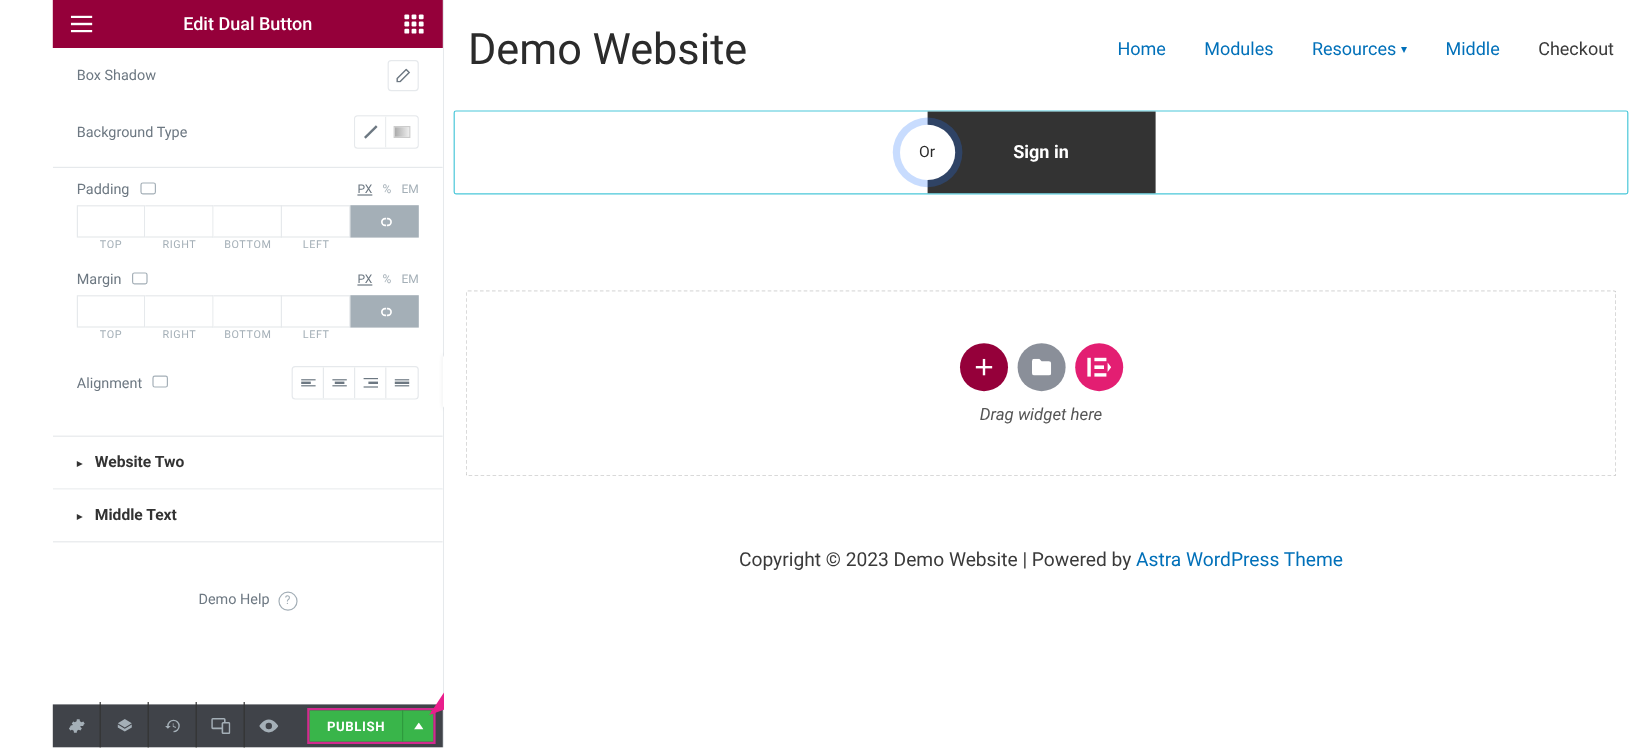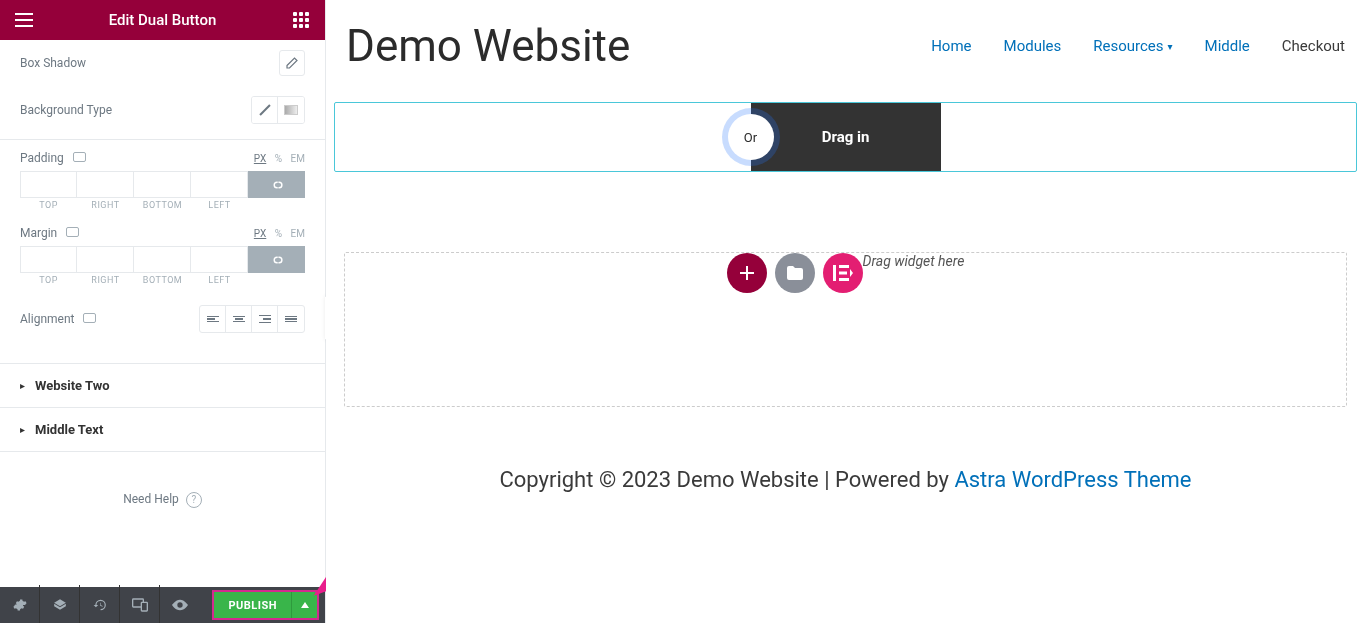--- a/index.html
+++ b/index.html
@@ -1,20 +1,20 @@
 <!DOCTYPE html>
 <html><head>
 <meta charset="utf-8">
 <style>
 * { box-sizing: border-box; margin: 0; padding: 0; font-family: -apple-system, BlinkMacSystemFont, "Segoe UI", Roboto, Helvetica, Arial, sans-serif; }
 body { display: flex; flex-direction: column; width: 1365px; height: 623px; overflow: hidden; background: #fff; }
 .app { display: flex; height: 623px; }
 
 
-.sidebar { width: 326px; background: #fff; display: flex; flex-direction: column; border-right: 1px solid #e6e9ec; position: relative; }
+.sidebar { width: 326px; background: #fff; display: flex; flex-direction: column; border-right: 1px solid #e6e9ec; position: relative; margin-left: 44px; }
 .sidebar-header { background: #95003a; color: #fff; display: flex; align-items: center; height: 40px; position: relative; }
 .sidebar-header .menu-btn { width: 48px; display: flex; align-items: center; justify-content: center; cursor: pointer; height: 40px; }
 .sidebar-header .menu-btn svg { fill: #fff; }
 .sidebar-header .title { flex: 1; text-align: center; font-size: 15px; font-weight: 500; }
 .sidebar-header .dots-btn { width: 48px; display: flex; align-items: center; justify-content: center; cursor: pointer; height: 40px; }
 .dots-grid { display: grid; grid-template-columns: repeat(3,4px); grid-template-rows: repeat(3,4px); gap: 2px; }
 .dots-grid span { background: #fff; width: 4px; height: 4px; border-radius: 1px; }
 
 .panel-body { flex: 1; overflow-y: auto; background: #fff; }
 .control-row { display: flex; justify-content: space-between; align-items: center; padding: 10px 20px; font-size: 12px; color: #6d7882; }
@@ -60,41 +60,41 @@
 
 
 .collapse-tab { position: absolute; right: -14px; top: 296px; width: 14px; height: 44px; background: #fff; border: 1px solid #e6e9ec; border-left: none; border-radius: 0 3px 3px 0; display: flex; align-items: center; justify-content: center; cursor: pointer; color: #a4afb7; font-size: 10px; box-shadow: 0 0 4px rgba(0,0,0,.08); }
 
 
 .arrow-svg { position: absolute; pointer-events: none; }
 
 
 .preview { flex: 1; background: #fff; position: relative; overflow: hidden; }
 .site-header { display: flex; align-items: center; padding: 20px 20px 30px; }
-.site-title { font-size: 44px; font-weight: 400; color: #2b2b2b; }
+.site-title { font-size: 36px; font-weight: 400; color: #2b2b2b; }
 .site-nav { margin-left: auto; display: flex; gap: 32px; font-size: 15px; }
 .site-nav a { color: #0170b9; text-decoration: none; display: flex; align-items: center; gap: 4px; }
 .site-nav a.darker { color: #3a3a3a; }
 
 .dual-wrapper { margin: 0 8px; border: 1px solid #4ac7d9; border-radius: 2px; display: flex; height: 70px; }
 .dual-wrapper .pad { flex: 1; }
 .btn-one { background: #2575fc; color: #fff; display: flex; align-items: center; justify-content: center; width: 190px; font-size: 15px; font-weight: 700; cursor: pointer; }
 .btn-two { background: #333; color: #fff; display: flex; align-items: center; justify-content: center; width: 190px; font-size: 15px; font-weight: 700; cursor: pointer; }
 .middle { width: 0; position: relative; }
 .or-circle { position: absolute; left: -23px; top: 50%; transform: translateY(-50%); width: 46px; height: 46px; background: #fff; border-radius: 50%; display: flex; align-items: center; justify-content: center; font-size: 13px; color: #2b2b2b; box-shadow: 0 0 0 6px rgba(37,117,252,0.25); }
 
-.dropzone { margin: 80px 18px 0; border: 1px dashed #ccc; border-radius: 2px; height: 155px; display: flex; flex-direction: row; justify-content: center; }
+.dropzone { margin: 80px 18px 0; border: 1px dashed #ccc; border-radius: 2px; height: 155px; display: flex; flex-direction: column; align-items: center; justify-content: center; }
 .dz-buttons { display: flex; gap: 8px; margin-bottom: 12px; }
 .dz-btn { width: 40px; height: 40px; border-radius: 50%; display: flex; align-items: center; justify-content: center; cursor: pointer; color: #fff; }
 .dz-plus { background: #95003a; }
 .dz-folder { background: #8a8f99; }
 .dz-ek { background: #e31e72; font-weight: 700; font-size: 14px; position: relative; }
 .dz-text { font-style: italic; font-size: 14px; color: #555; }
 
-.site-footer { text-align: center; padding: 60px 0 0; font-size: 22px; color: #3a3a3a; }
+.site-footer { text-align: center; padding: 60px 0 0; font-size: 16px; color: #3a3a3a; }
 .site-footer a { color: #0170b9; text-decoration: none; }
 
 .responsive-icon { display: inline-block; width: 13px; height: 10px; border: 1.5px solid #a4afb7; border-radius: 2px; margin-left: 6px; position: relative; }
 .brush-line { width: 14px; height: 2px; background: #6d7882; transform: rotate(-45deg); }
 .grad-box { width: 14px; height: 10px; background: linear-gradient(90deg,#aaa,#eee); border: 1px solid #ccc; }
 </style>
 </head>
 <body>
 
 <div class="app">
@@ -250,21 +250,21 @@
       <div class="accordion">
         <span class="caret">▸</span>
         <span class="acc-label">Website Two</span>
       </div>
       <div class="accordion" style="border-top:none">
         <span class="caret">▸</span>
         <span class="acc-label">Middle Text</span>
       </div>
 
       <div class="need-help">
-        <span>Need Help</span>
+        <span>Demo Help</span>
         <span class="q">?</span>
       </div>
     </div>
 
     <div class="sidebar-footer">
       <div class="footer-icon">
         <svg width="14" height="14" viewBox="0 0 24 24" fill="#a4afb7">
             <path d="M12 8a4 4 0 100 8 4 4 0 000-8zm9.4 4a7.4 7.4 0 00-.14-1.4l2.1-1.64-2-3.46-2.5 1a7.6 7.6 0 00-2.42-1.4l-.38-2.64h-4l-.38 2.64a7.6 7.6 0 00-2.42 1.4l-2.5-1-2 3.46 2.1 1.64A7.4 7.4 0 002.6 12c0 .47.05.94.14 1.4L.64 15.04l2 3.46 2.5-1c.73.6 1.55 1.08 2.42 1.4l.38 2.64h4l.38-2.64a7.6 7.6 0 002.42-1.4l2.5 1 2-3.46-2.1-1.64c.09-.46.14-.93.14-1.4z"></path>
           </svg>
       </div>
@@ -327,21 +327,21 @@
         <a>Middle</a>
         <a class="darker">Checkout</a>
       </nav>
     </div>
 
     <div class="dual-wrapper">
       <div class="pad"></div>
       <div class="middle">
         <div class="or-circle">Or</div>
       </div>
-      <div class="btn-two">Drag in</div>
+      <div class="btn-two">Sign in</div>
       <div class="pad"></div>
     </div>
 
     <div class="dropzone">
       <div class="dz-buttons">
         <div class="dz-btn dz-plus">
           <svg width="14" height="14" viewBox="0 0 14 14" fill="#fff">
               <rect x="6" y="0" width="2" height="14"></rect>
               <rect x="0" y="6" width="14" height="2"></rect>
             </svg>

